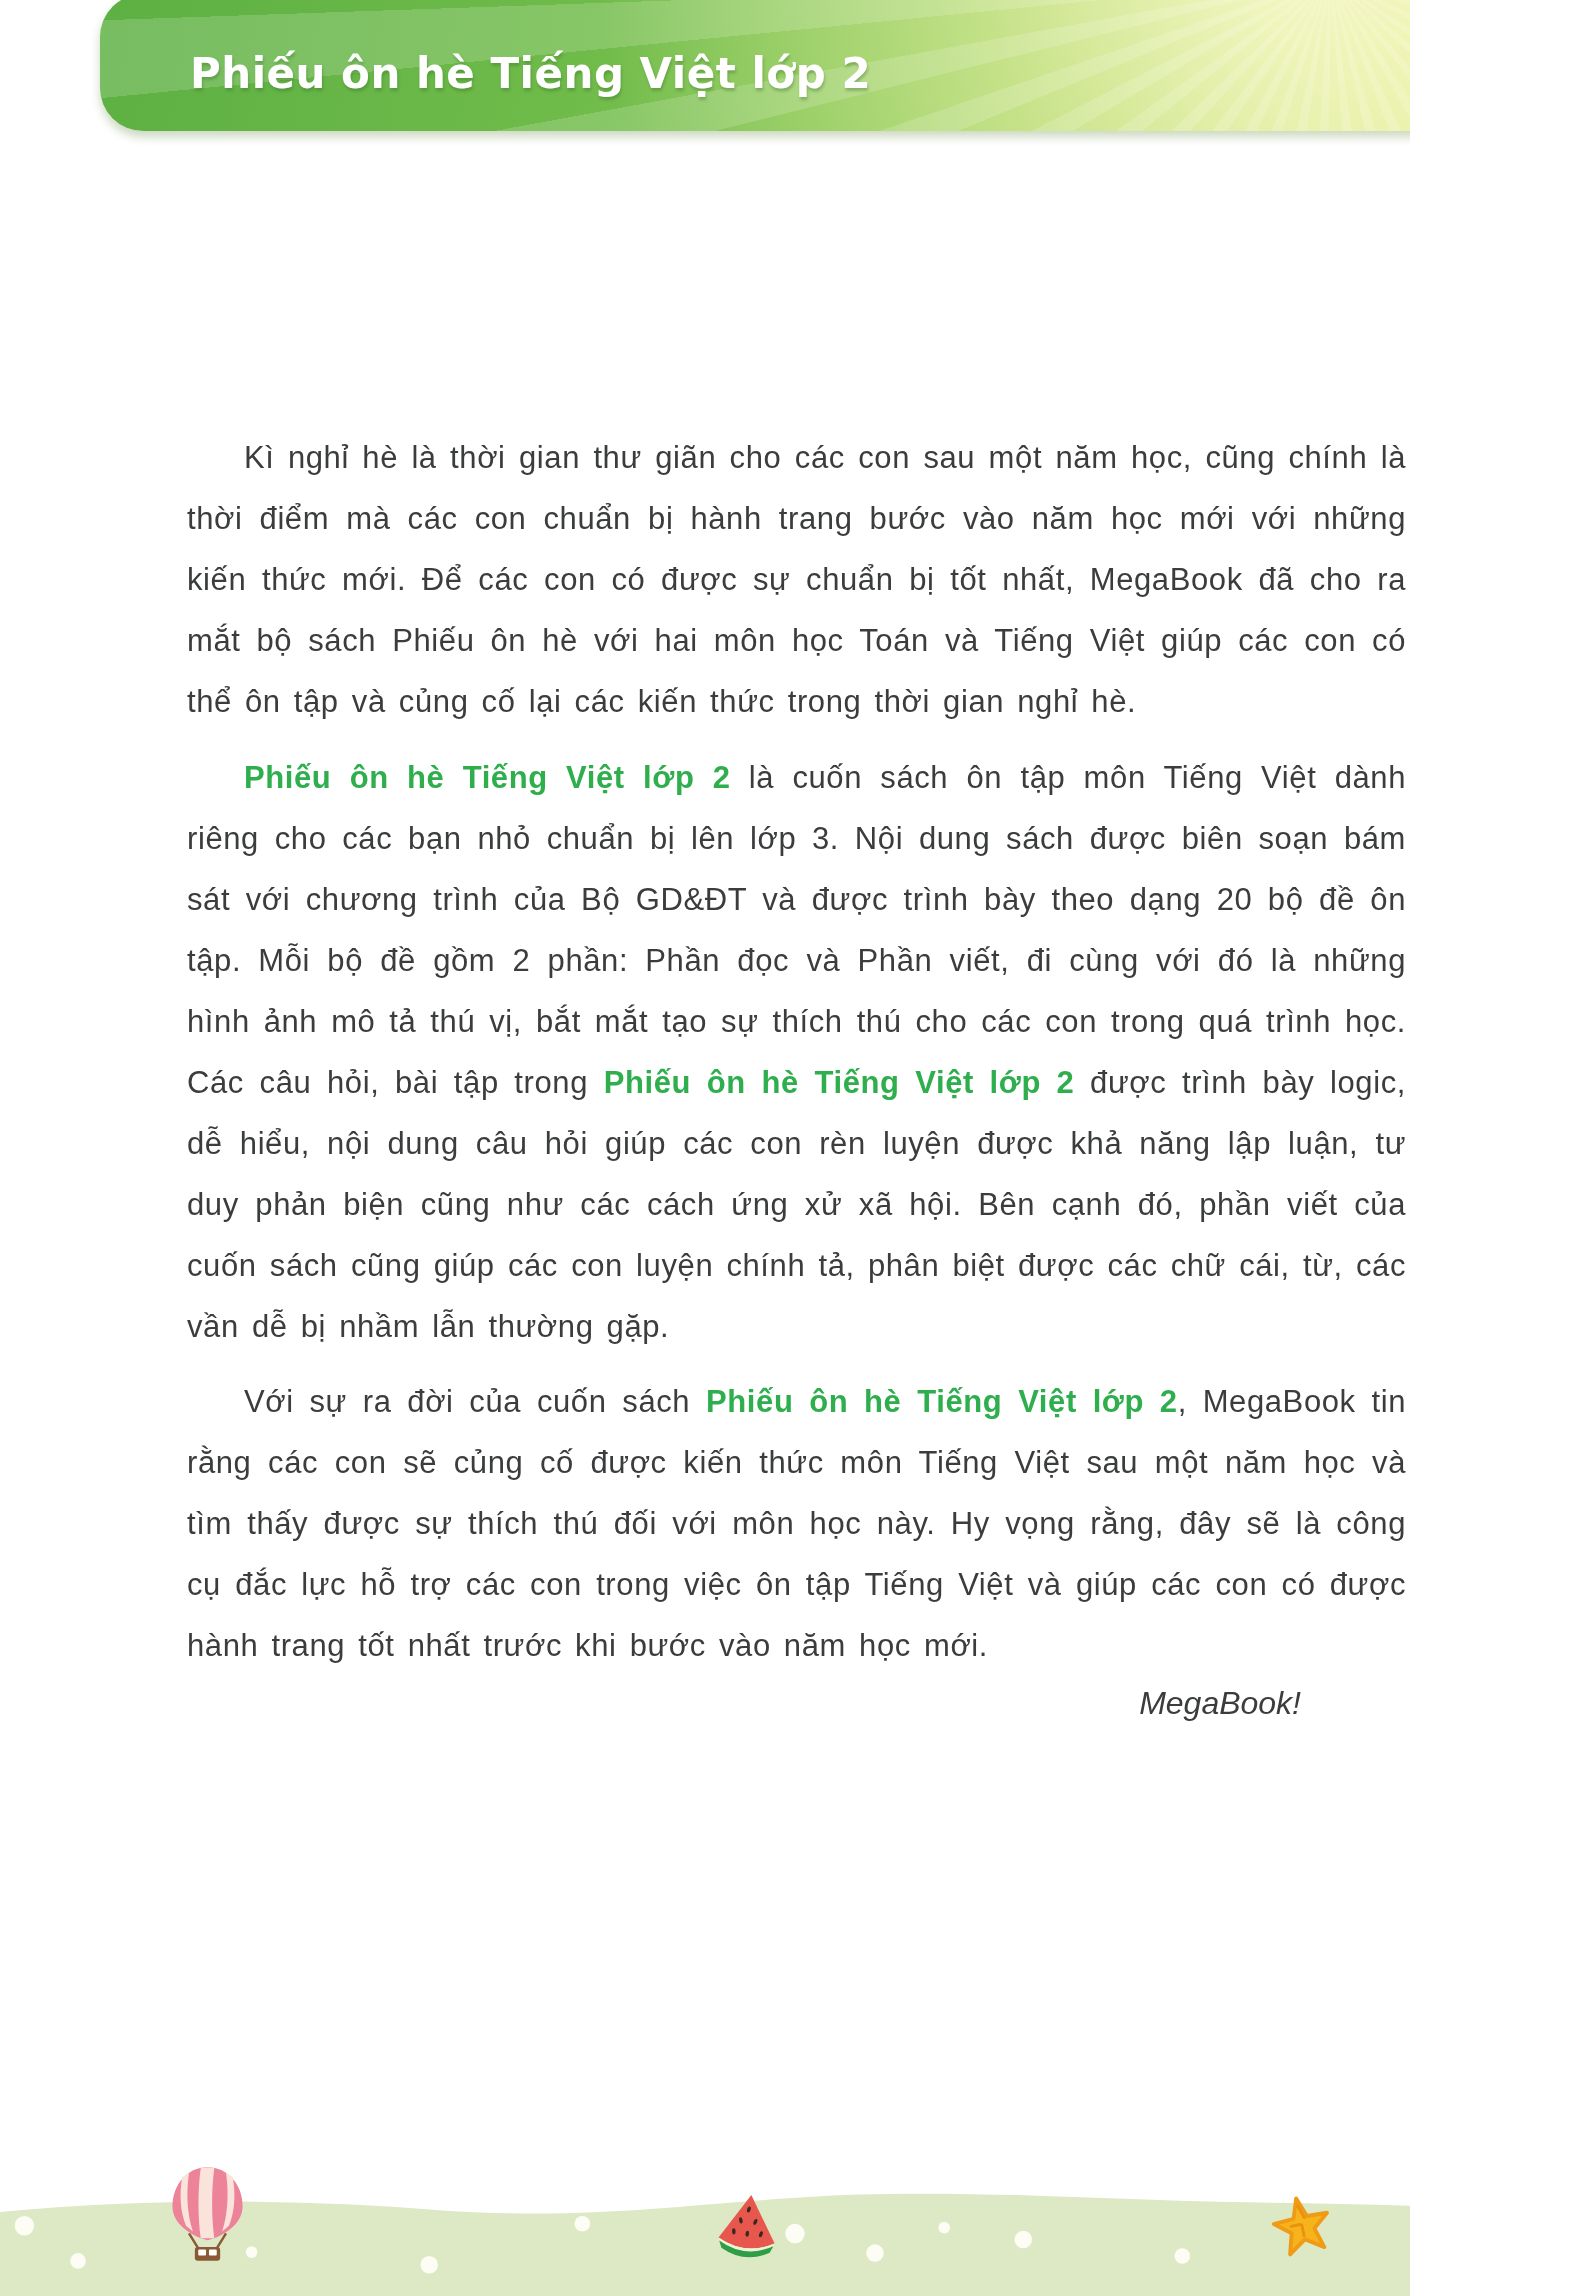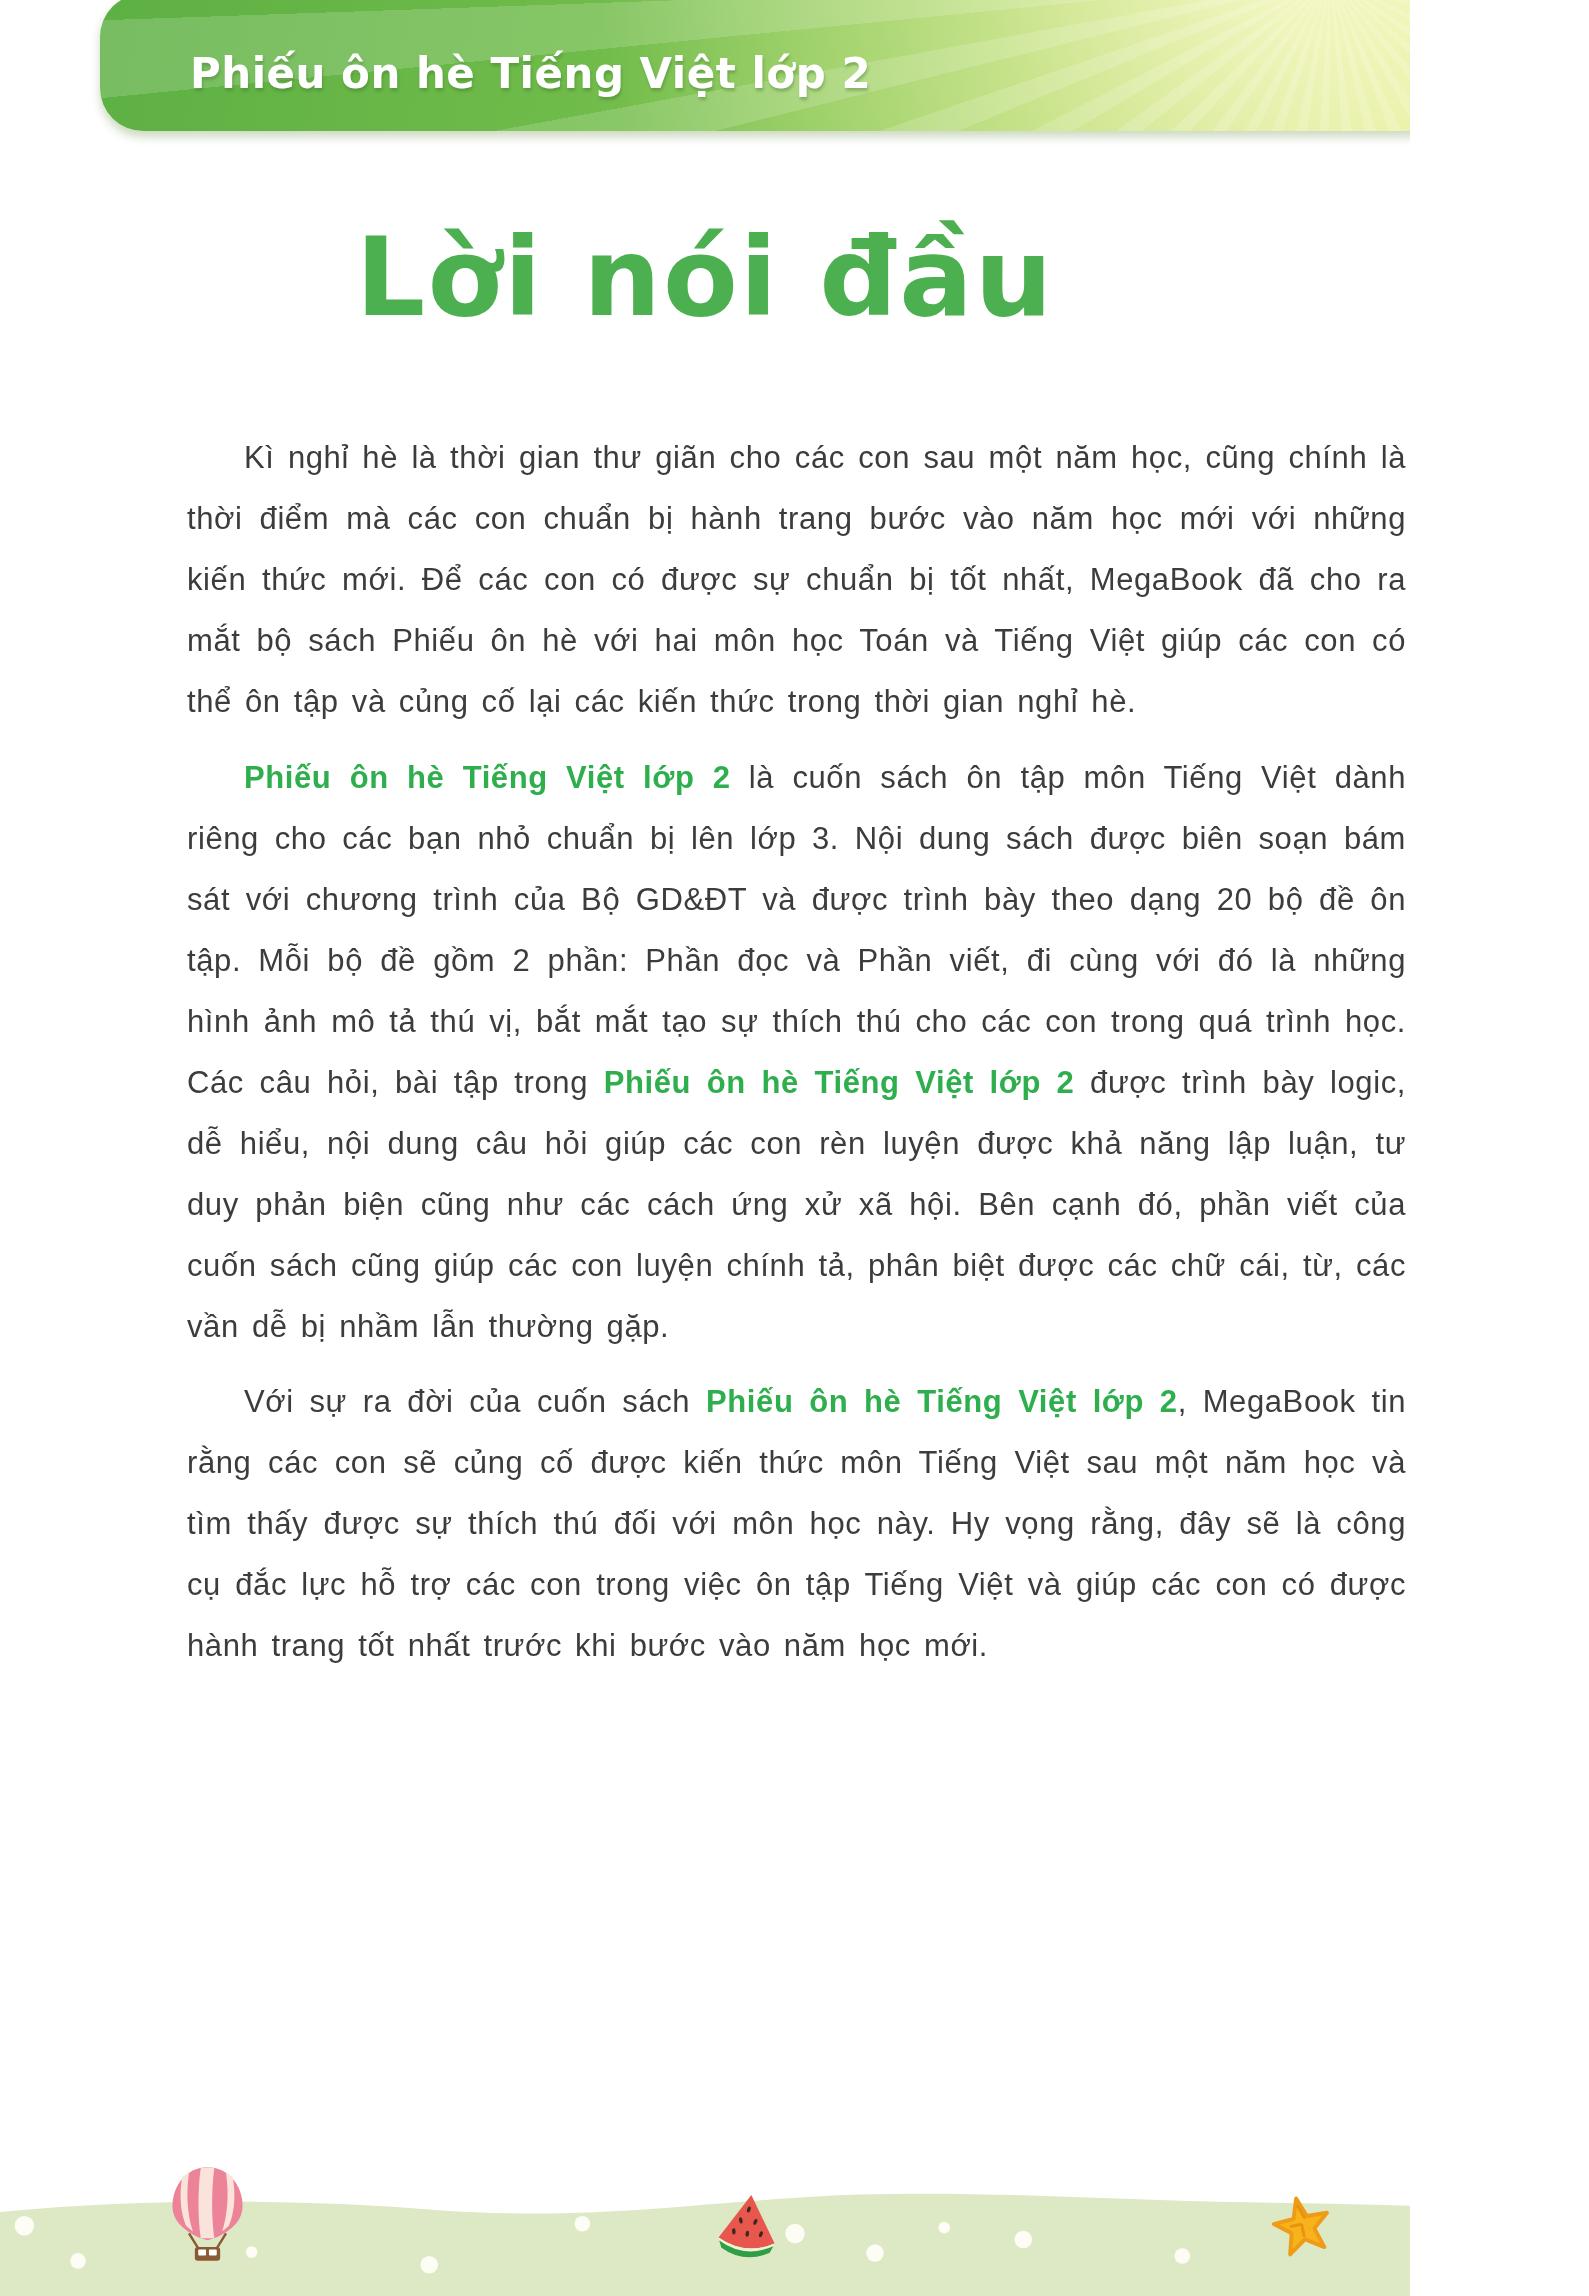--- a/index.html
+++ b/index.html
@@ -131,28 +131,30 @@
       <path d="M214,118 L228,166" stroke="#3c3f42" stroke-width="7" stroke-linecap="round"></path>
       <rect x="150" y="86" width="16" height="18" rx="2" fill="#e8903c"></rect>
       <path d="M153,86 L150,72" stroke="#e84c3d" stroke-width="3.4" stroke-linecap="round"></path>
       <path d="M158,86 L158,70" stroke="#f1c40f" stroke-width="3.4" stroke-linecap="round"></path>
       <path d="M163,86 L166,72" stroke="#2ecc71" stroke-width="3.4" stroke-linecap="round"></path>
       <rect x="96" y="102" width="146" height="8" fill="#b97e44"></rect>
       <rect x="96" y="108" width="146" height="12" fill="#8c5a2e"></rect>
     </g>
   </svg>
 
-  <h1 class="page-title">Lời nói đầu</h1>
 
   <div class="body-text" id="paragraphs">
       <p><span class="seg-normal">Kì nghỉ hè là thời gian thư giãn cho các con sau một năm học, cũng chính là thời điểm mà các con chuẩn bị hành trang bước vào năm học mới với những kiến thức mới. Để các con có được sự chuẩn bị tốt nhất, MegaBook đã cho ra mắt bộ sách Phiếu ôn hè với hai môn học Toán và Tiếng Việt giúp các con có thể ôn tập và củng cố lại các kiến thức trong thời gian nghỉ hè.</span></p>
       <p><span class="seg-brand">Phiếu ôn hè Tiếng Việt lớp 2</span><span class="seg-normal"> là cuốn sách ôn tập môn Tiếng Việt dành riêng cho các bạn nhỏ chuẩn bị lên lớp 3. Nội dung sách được biên soạn bám sát với chương trình của Bộ GD&amp;ĐT và được trình bày theo dạng 20 bộ đề ôn tập. Mỗi bộ đề gồm 2 phần: Phần đọc và Phần viết, đi cùng với đó là những hình ảnh mô tả thú vị, bắt mắt tạo sự thích thú cho các con trong quá trình học. Các câu hỏi, bài tập trong </span><span class="seg-brand">Phiếu ôn hè Tiếng Việt lớp 2</span><span class="seg-normal"> được trình bày logic, dễ hiểu, nội dung câu hỏi giúp các con rèn luyện được khả năng lập luận, tư duy phản biện cũng như các cách ứng xử xã hội. Bên cạnh đó, phần viết của cuốn sách cũng giúp các con luyện chính tả, phân biệt được các chữ cái, từ, các vần dễ bị nhầm lẫn thường gặp.</span></p>
       <p><span class="seg-normal">Với sự ra đời của cuốn sách </span><span class="seg-brand">Phiếu ôn hè Tiếng Việt lớp 2</span><span class="seg-normal">, MegaBook tin rằng các con sẽ củng cố được kiến thức môn Tiếng Việt sau một năm học và tìm thấy được sự thích thú đối với môn học này. Hy vọng rằng, đây sẽ là công cụ đắc lực hỗ trợ các con trong việc ôn tập Tiếng Việt và giúp các con có được hành trang tốt nhất trước khi bước vào năm học mới.</span></p>
     </div>
 
+  <div class="signature">
+    <span>MegaBook!</span>
+  </div>
 
   <svg class="hill-svg" viewBox="0 0 1630 165" preserveAspectRatio="none">
     <path d="M0,78 C150,64 300,64 450,76 C620,88 720,66 880,60 C1020,56 1140,66 1280,68 C1400,70 1520,72 1630,80 L1630,165 L0,165 Z" fill="#dde8c4"></path>
     <g fill="#fdfdf6">
       <circle cx="25" cy="92" r="10"></circle>
       <circle cx="80" cy="128" r="8"></circle>
       <circle cx="198" cy="89" r="7"></circle>
       <circle cx="258" cy="119" r="6"></circle>
       <circle cx="440" cy="132" r="9"></circle>
       <circle cx="597" cy="90" r="8"></circle>

